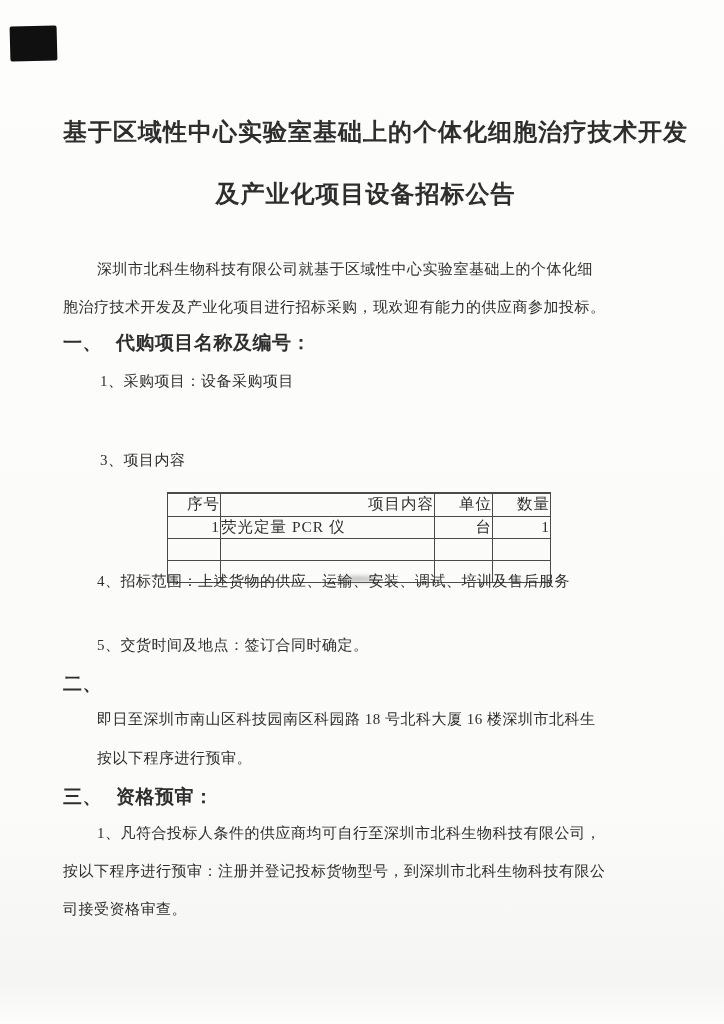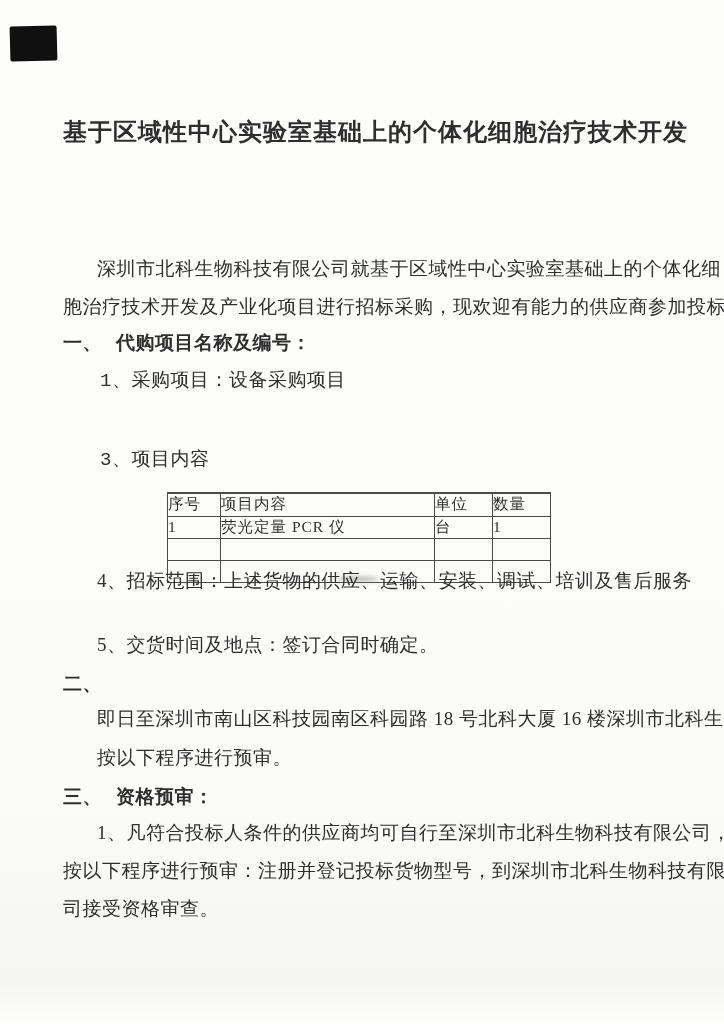--- a/index.html
+++ b/index.html
@@ -15,27 +15,27 @@
     width: 724px;
     height: 1024px;
     margin: 0 auto;
     background: linear-gradient(180deg, #fdfdfc 0%, var(--bg) 78%, #f5f5f3 96%, #fdfdfc 100%);
     overflow: hidden;
     font-family: "Liberation Serif", "DejaVu Serif", serif;
     color: var(--text);
   }
   .abs { position: absolute; left: 63px; right: 56px; }
   .line {
-    font-size: 19px;
+    font-size: 15px;
     line-height: 26px;
     letter-spacing: 0.5px;
     white-space: pre;
   }
   .indent { padding-left: 34px; }
-  .item-indent { padding-left: 37px; font-family: Liberation Mono, monospace; }
+  .item-indent { padding-left: 37px; }
   .title-line {
     text-align: center;
     font-size: 24px;
     font-weight: bold;
     letter-spacing: 1px;
     white-space: pre;
   }
   .sec-heading {
     display: flex;
     align-items: baseline;
@@ -53,21 +53,21 @@
     width: 383px;
     border-collapse: collapse;
     table-layout: fixed;
     font-size: 15.5px;
     color: var(--text);
   }
   table.equip th, table.equip td {
     border: 1px solid var(--border);
     height: 22px;
     padding: 0;
-    text-align: left;
+    text-align: right;
     font-weight: normal;
     letter-spacing: 1px;
     white-space: pre;
     overflow: hidden;
   }
   table.equip tr.hdr th { height: 23px; border-top: 2px solid var(--border); }
   table.equip td.name-cell { text-align: left; }
   .col-no   { width: 53px; }
   .col-name { width: 214px; }
   .col-unit { width: 58px; }
@@ -95,20 +95,21 @@
   }
 </style>
 </head>
 <body>
 
 <div class="page">
 
   <div class="corner-artifact"></div>
 
   <div class="abs title-line" style="top:116px">基于区域性中心实验室基础上的个体化细胞治疗技术开发</div>
+  <div class="abs title-line" style="top:178px">及产业化项目设备招标公告</div>
 
   <div class="abs line indent" style="top:256px">深圳市北科生物科技有限公司就基于区域性中心实验室基础上的个体化细</div>
   <div class="abs line" style="top:294px">胞治疗技术开发及产业化项目进行招标采购，现欢迎有能力的供应商参加投标。</div>
 
   <div class="abs sec-heading" style="top:330px">
     <span class="marker">一、</span>
     <span class="heading-text">代购项目名称及编号：</span>
   </div>
 
   <div class="abs line item-indent" style="top:368px">1、采购项目：设备采购项目</div>

